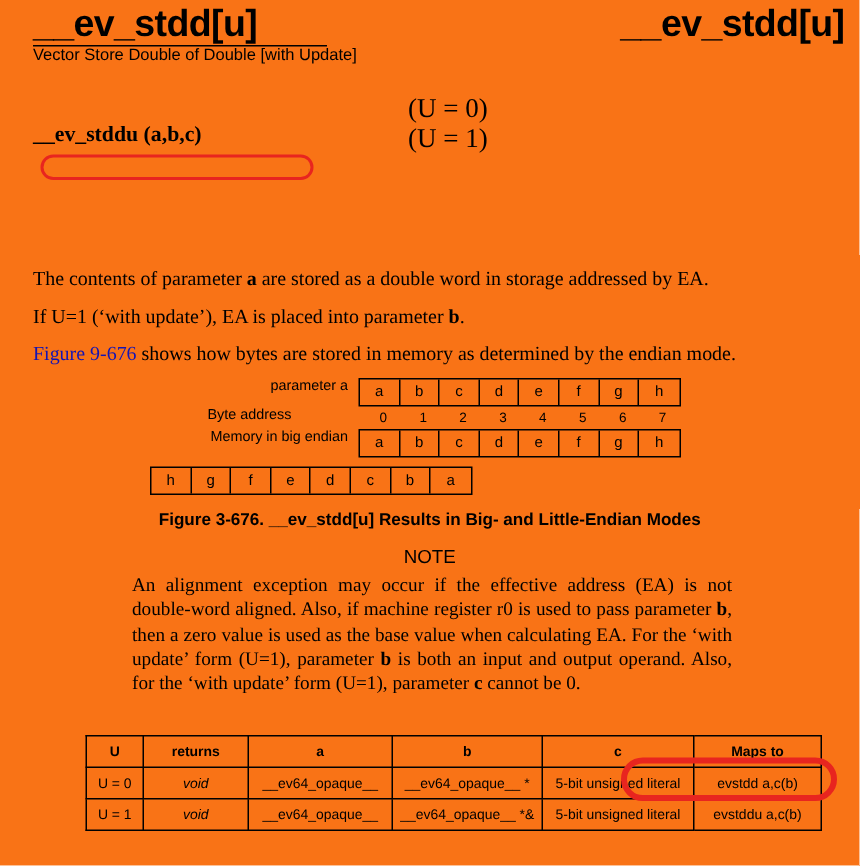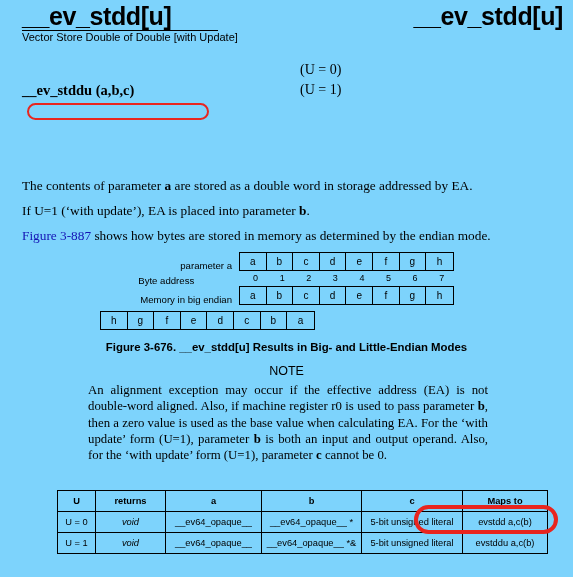--- a/index.html
+++ b/index.html
@@ -4,21 +4,21 @@
 <style>
   html, body {
     margin: 0;
     padding: 0;
     background: #ffffff;
   }
   #page {
     position: relative;
     width: 573px;
     height: 577px;
-    background: #7dd3fc;
+    background: #f97316;
     overflow: hidden;
     font-family: "Liberation Serif", serif;
     color: #000000;
   }
 
   
   .hdr-left {
     position: absolute;
     left: 22px;
     top: 2px;
@@ -61,23 +61,23 @@
     left: 22px;
     font-family: "Liberation Serif", serif;
     font-weight: bold;
     font-size: 14.5px;
     white-space: nowrap;
   }
   .sig.s1 { top: 62px; }
   .sig.s2 { top: 82px; }
   .sigu {
     position: absolute;
-    left: 300px;
-    font-family: "Liberation Serif", serif;
-    font-size: 14px;
+    left: 272px;
+    font-family: "Liberation Serif", serif;
+    font-size: 18px;
     white-space: nowrap;
   }
   .sigu.s1 { top: 62px; }
   .sigu.s2 { top: 82px; }
 
   
   .code {
     position: absolute;
     left: 33px;
     top: 105px;
@@ -121,21 +121,21 @@
 
   
   .bytefig {
     position: absolute;
     left: 100px;
     top: 252px;
     width: 355px;
   }
   .byterow {
     display: flex;
-    align-items: flex-end;
+    align-items: flex-start;
     height: 19px;
     margin-bottom: 0px;
   }
   .byterow.addr { height: 15px; gap: 41px; }
   .byterow.little { margin-top: 6px; }
   .bytelabel {
     width: 139px;
     text-align: right;
     padding-right: 7px;
     font-family: "Liberation Sans", sans-serif;
@@ -255,21 +255,21 @@
   <div class="hdr-sub">Vector Store Double of Double [with Update]</div>
 
   <div class="sigu s1">(U = 0)</div>
   <div class="sig s2">__ev_stddu (a,b,c)</div>
   <div class="sigu s2">(U = 1)</div>
 
   <div class="oval-code"></div>
 
   <div class="para p1"><span>The contents of parameter </span><b>a</b><span> are stored as a double word in storage addressed by EA.</span></div>
   <div class="para p2"><span>If U=1 (‘with update’), EA is placed into parameter </span><b>b</b><span>.</span></div>
-  <div class="para p3"><span class="figref">Figure 3-887</span><span> shows how bytes are stored in memory as determined by the endian mode.</span></div>
+  <div class="para p3"><span class="figref">Figure 9-676</span><span> shows how bytes are stored in memory as determined by the endian mode.</span></div>
 
   <div class="bytefig">
     <div class="byterow">
       <div class="bytelabel">parameter a</div>
       <div class="bytecells">
         <div class="bcell">a</div>
         <div class="bcell">b</div>
         <div class="bcell">c</div>
         <div class="bcell">d</div>
         <div class="bcell">e</div>

